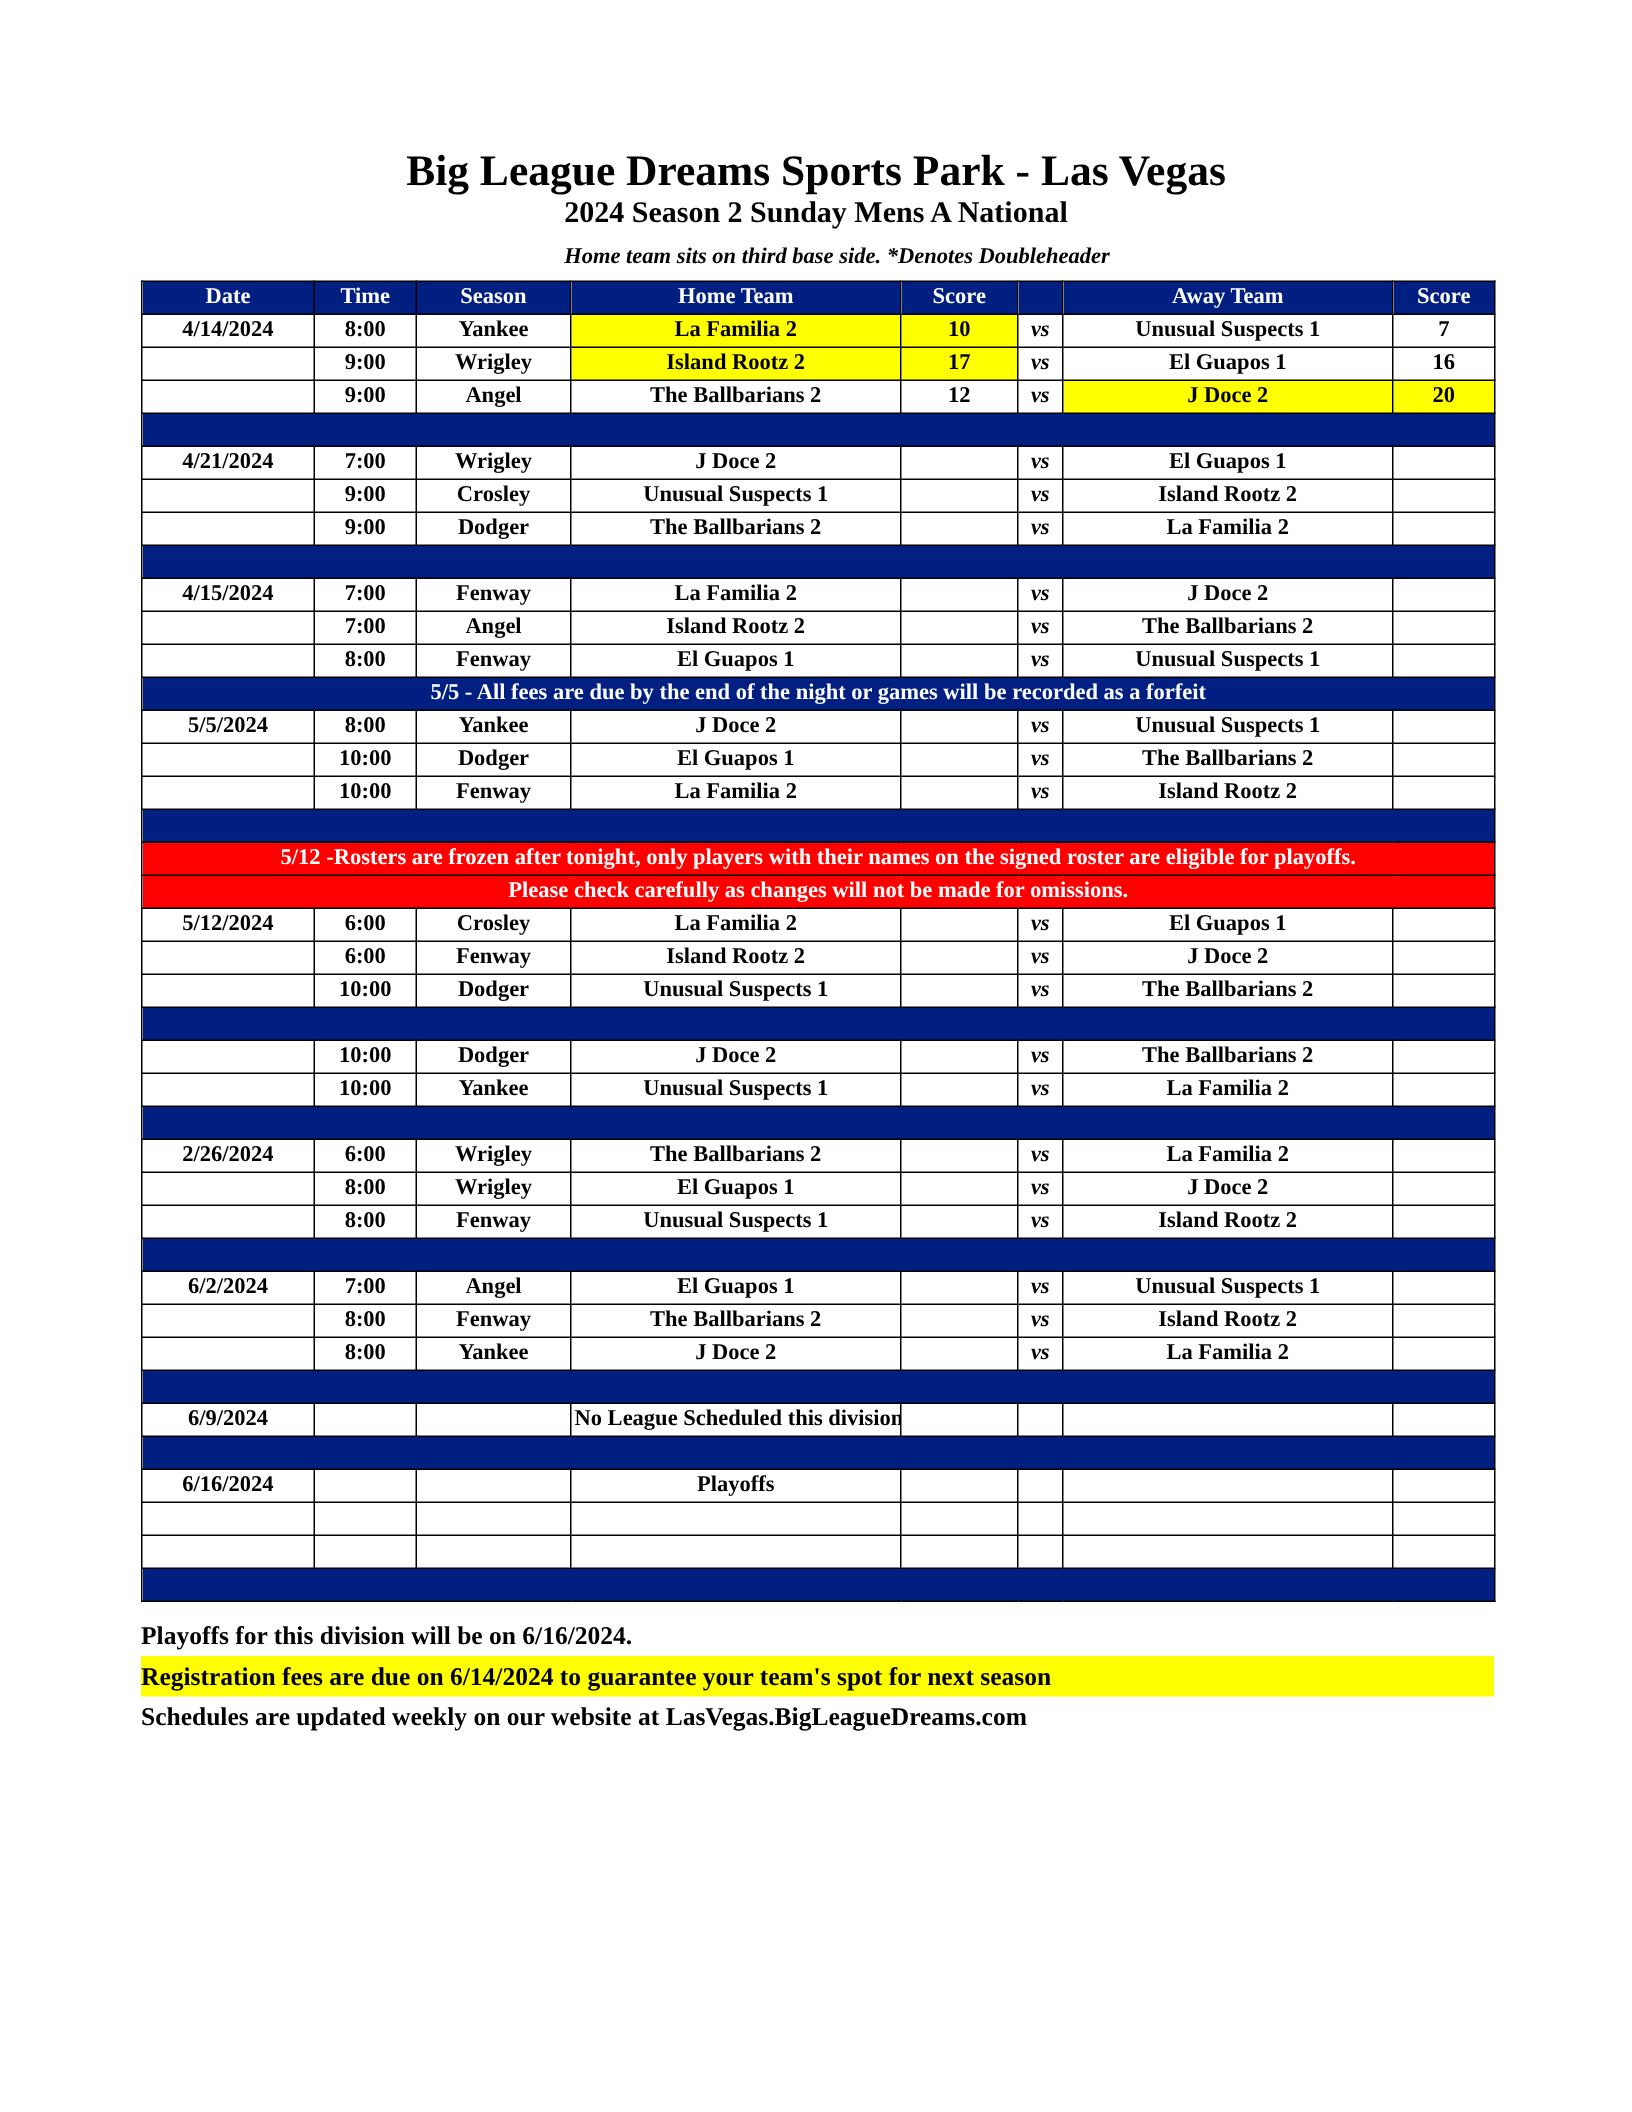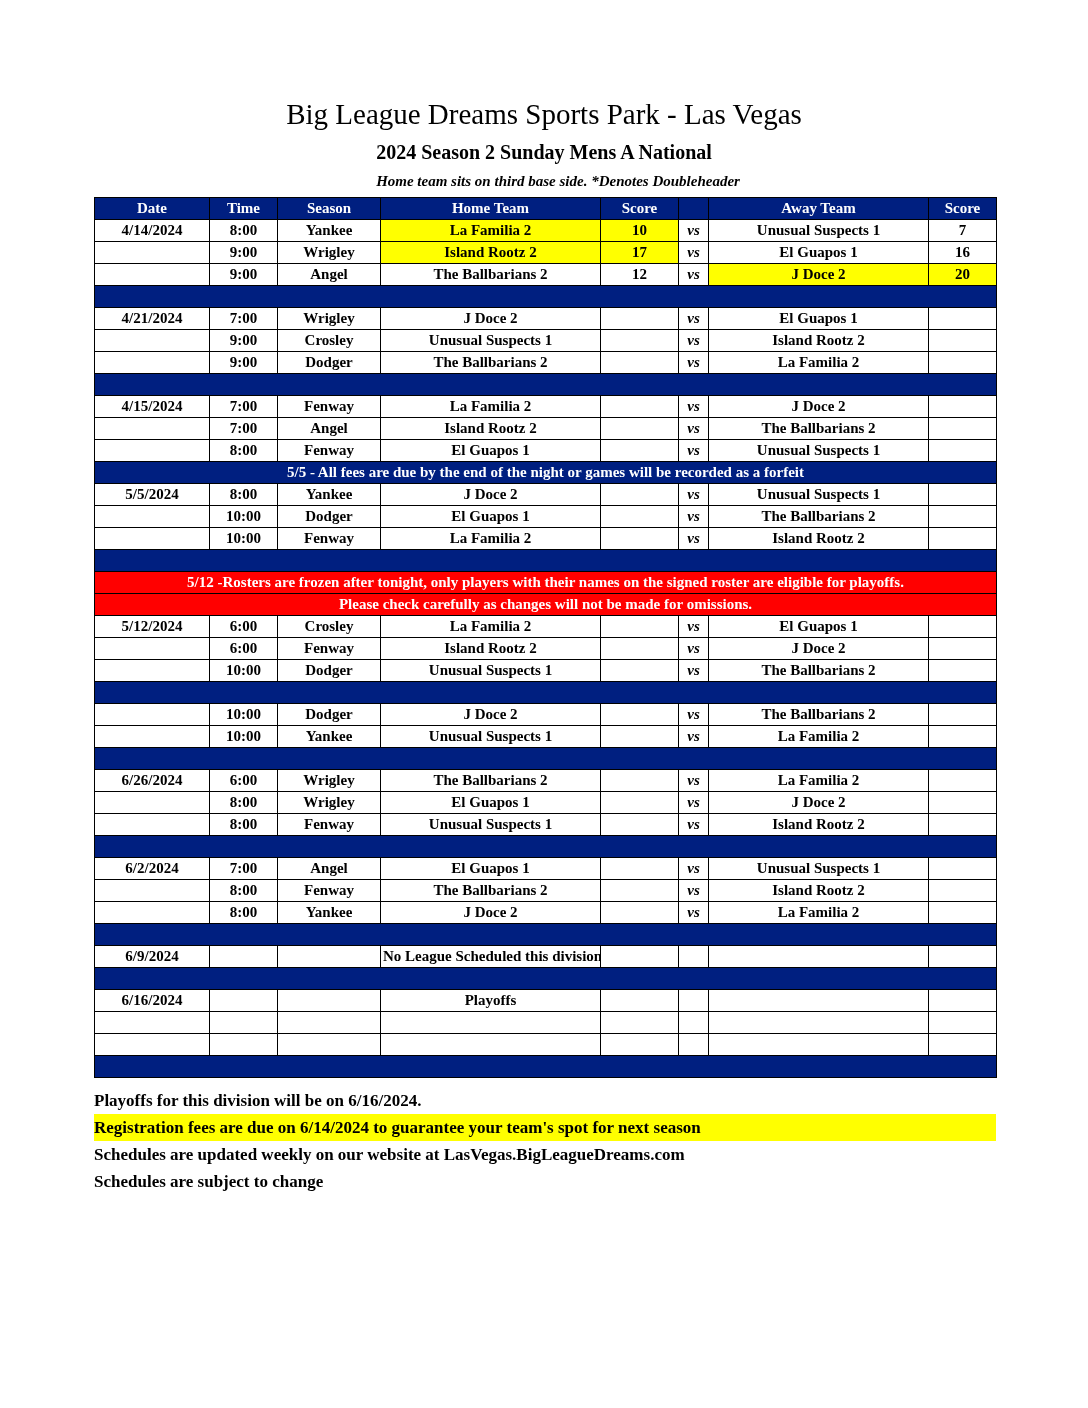--- a/index.html
+++ b/index.html
@@ -14,24 +14,23 @@
     height: 1408px;
     font-family: "Liberation Serif", serif;
     font-weight: bold;
     color: #000000;
   }
   .page { width: 1088px; height: 1408px; position: relative; overflow: hidden; }
   .title {
     padding-top: 98px;
     text-align: center;
     font-size: 29px;
-    font-weight: normal;
+    font-weight: bold;
   }
   .subtitle {
-    margin-top: 10px;
     text-align: center;
     font-size: 20px;
     font-weight: bold;
   }
   .note {
     margin-top: 9px;
     text-align: center;
     font-size: 15px;
     font-style: italic;
     font-weight: bold;
@@ -307,21 +306,21 @@
           <td>Unusual Suspects 1</td>
           <td></td>
           <td class="vs">vs</td>
           <td>La Familia 2</td>
           <td></td>
         </tr>
         <tr>
           <td class="sep" colspan="8"></td>
         </tr>
         <tr>
-          <td>6/26/2024</td>
+          <td>2/26/2024</td>
           <td>6:00</td>
           <td>Wrigley</td>
           <td>The Ballbarians 2</td>
           <td></td>
           <td class="vs">vs</td>
           <td>La Familia 2</td>
           <td></td>
         </tr>
         <tr>
           <td></td>
@@ -425,15 +424,14 @@
         <tr>
           <td class="sep" colspan="8"></td>
         </tr>
       </tbody>
   </table>
 
   <div class="footer" id="footer">
       <div class="footer-line">Playoffs for this division will be on 6/16/2024.</div>
       <div class="footer-line hl-yellow">Registration fees are due on 6/14/2024 to guarantee your team's spot for next season</div>
       <div class="footer-line">Schedules are updated weekly on our website at LasVegas.BigLeagueDreams.com</div>
-      <div class="footer-line">Schedules are subject to change</div>
     </div>
 </div>
 
 </body></html>

